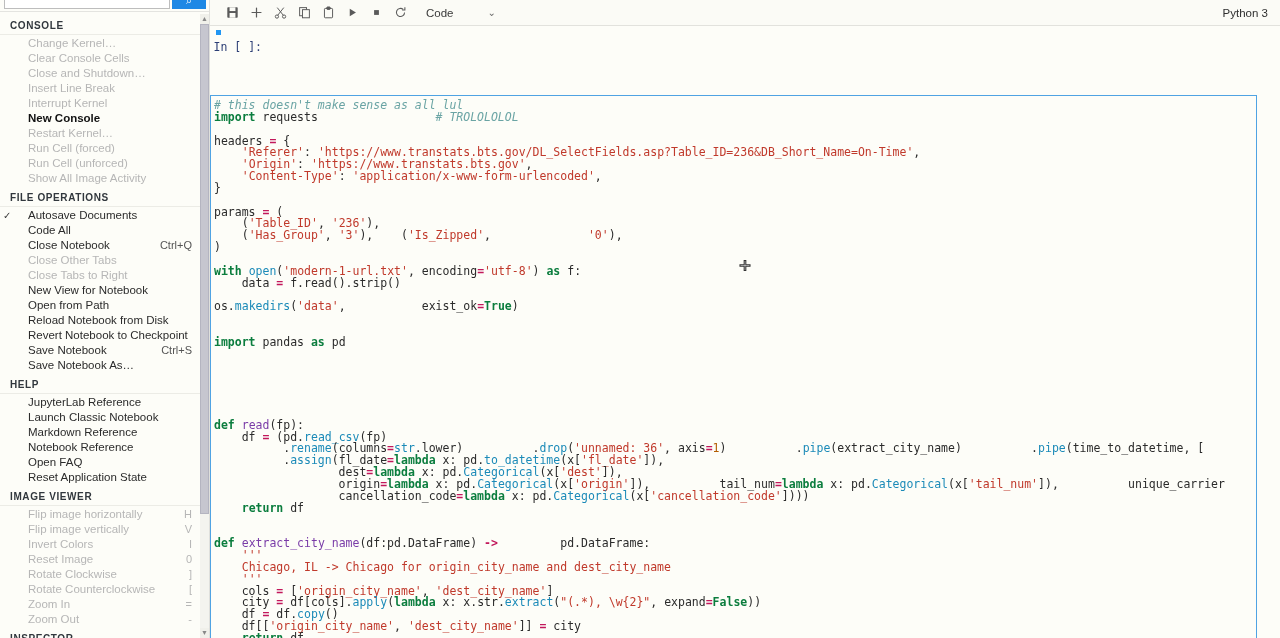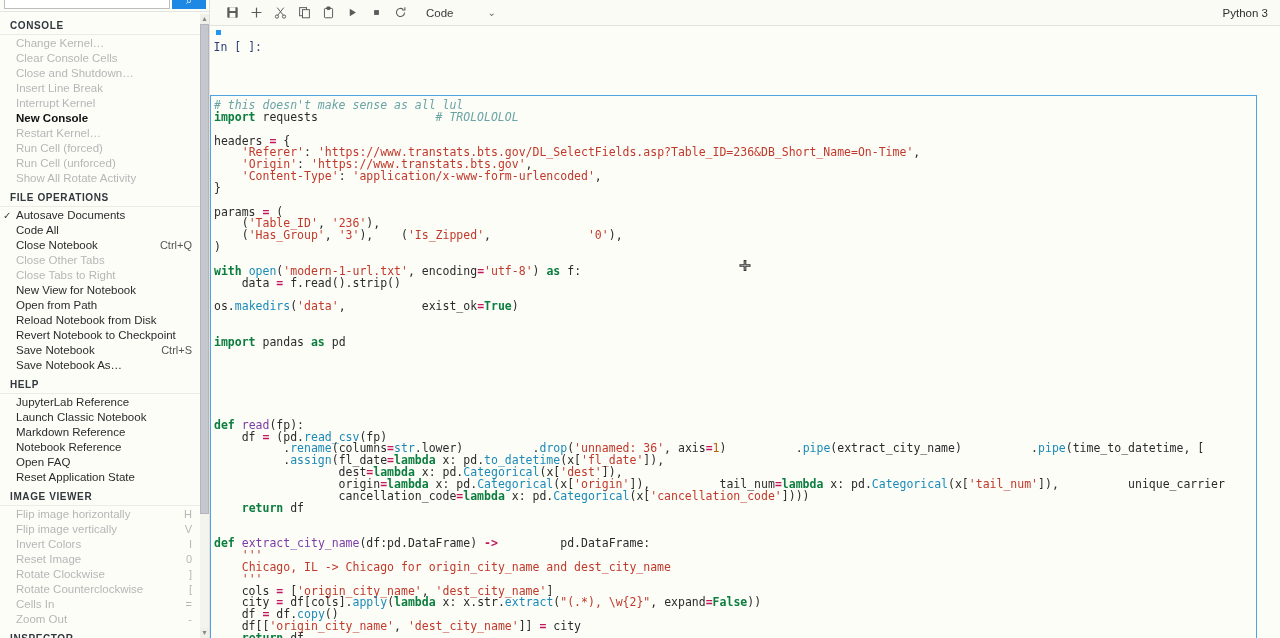--- a/index.html
+++ b/index.html
@@ -96,21 +96,21 @@
     padding: 6px 0 3px 10px;
     text-transform: uppercase;
     border-bottom: 1px solid #ececE6;
     margin-bottom: 1px;
   }
   .pal-item {
     height: 15px;
     line-height: 15px;
     font-size: 11.5px;
     color: #2b2b2b;
-    padding-left: 16px;
+    padding-left: 28px;
     padding-right: 8px;
     position: relative;
     white-space: nowrap;
     overflow: hidden;
     cursor: pointer;
   }
   .pal-item.disabled { color: #b6b6b6; cursor: default; }
   .pal-item.selected { font-weight: bold; color: #111; }
   .pal-item .shortcut {
     position: absolute;
@@ -360,21 +360,21 @@
         <div class="pal-section">CONSOLE</div>
         <div class="pal-item disabled"><span>Change Kernel…</span></div>
         <div class="pal-item disabled"><span>Clear Console Cells</span></div>
         <div class="pal-item disabled"><span>Close and Shutdown…</span></div>
         <div class="pal-item disabled"><span>Insert Line Break</span></div>
         <div class="pal-item disabled"><span>Interrupt Kernel</span></div>
         <div class="pal-item selected"><span>New Console</span></div>
         <div class="pal-item disabled"><span>Restart Kernel…</span></div>
         <div class="pal-item disabled"><span>Run Cell (forced)</span></div>
         <div class="pal-item disabled"><span>Run Cell (unforced)</span></div>
-        <div class="pal-item disabled"><span>Show All Rotate Activity</span></div>
+        <div class="pal-item disabled"><span>Show All Image Activity</span></div>
         <div class="pal-section">FILE OPERATIONS</div>
         <div class="pal-item"><span class="check">✓</span><span>Autosave Documents</span></div>
         <div class="pal-item"><span>Code All</span></div>
         <div class="pal-item"><span>Close Notebook</span><span class="shortcut">Ctrl+Q</span></div>
         <div class="pal-item disabled"><span>Close Other Tabs</span></div>
         <div class="pal-item disabled"><span>Close Tabs to Right</span></div>
         <div class="pal-item"><span>New View for Notebook</span></div>
         <div class="pal-item"><span>Open from Path</span></div>
         <div class="pal-item"><span>Reload Notebook from Disk</span></div>
         <div class="pal-item"><span>Revert Notebook to Checkpoint</span></div>
@@ -387,21 +387,21 @@
         <div class="pal-item"><span>Notebook Reference</span></div>
         <div class="pal-item"><span>Open FAQ</span></div>
         <div class="pal-item"><span>Reset Application State</span></div>
         <div class="pal-section">IMAGE VIEWER</div>
         <div class="pal-item disabled"><span>Flip image horizontally</span><span class="shortcut">H</span></div>
         <div class="pal-item disabled"><span>Flip image vertically</span><span class="shortcut">V</span></div>
         <div class="pal-item disabled"><span>Invert Colors</span><span class="shortcut">I</span></div>
         <div class="pal-item disabled"><span>Reset Image</span><span class="shortcut">0</span></div>
         <div class="pal-item disabled"><span>Rotate Clockwise</span><span class="shortcut">]</span></div>
         <div class="pal-item disabled"><span>Rotate Counterclockwise</span><span class="shortcut">[</span></div>
-        <div class="pal-item disabled"><span>Cells In</span><span class="shortcut">=</span></div>
+        <div class="pal-item disabled"><span>Zoom In</span><span class="shortcut">=</span></div>
         <div class="pal-item disabled"><span>Zoom Out</span><span class="shortcut">-</span></div>
         <div class="pal-section">INSPECTOR</div>
       </div>
 
     <div id="palette-scrollbar">
       <div class="track"></div>
       <div class="arrow up">▲</div>
       <div class="thumb"></div>
       <div class="arrow down">▼</div>
     </div>

